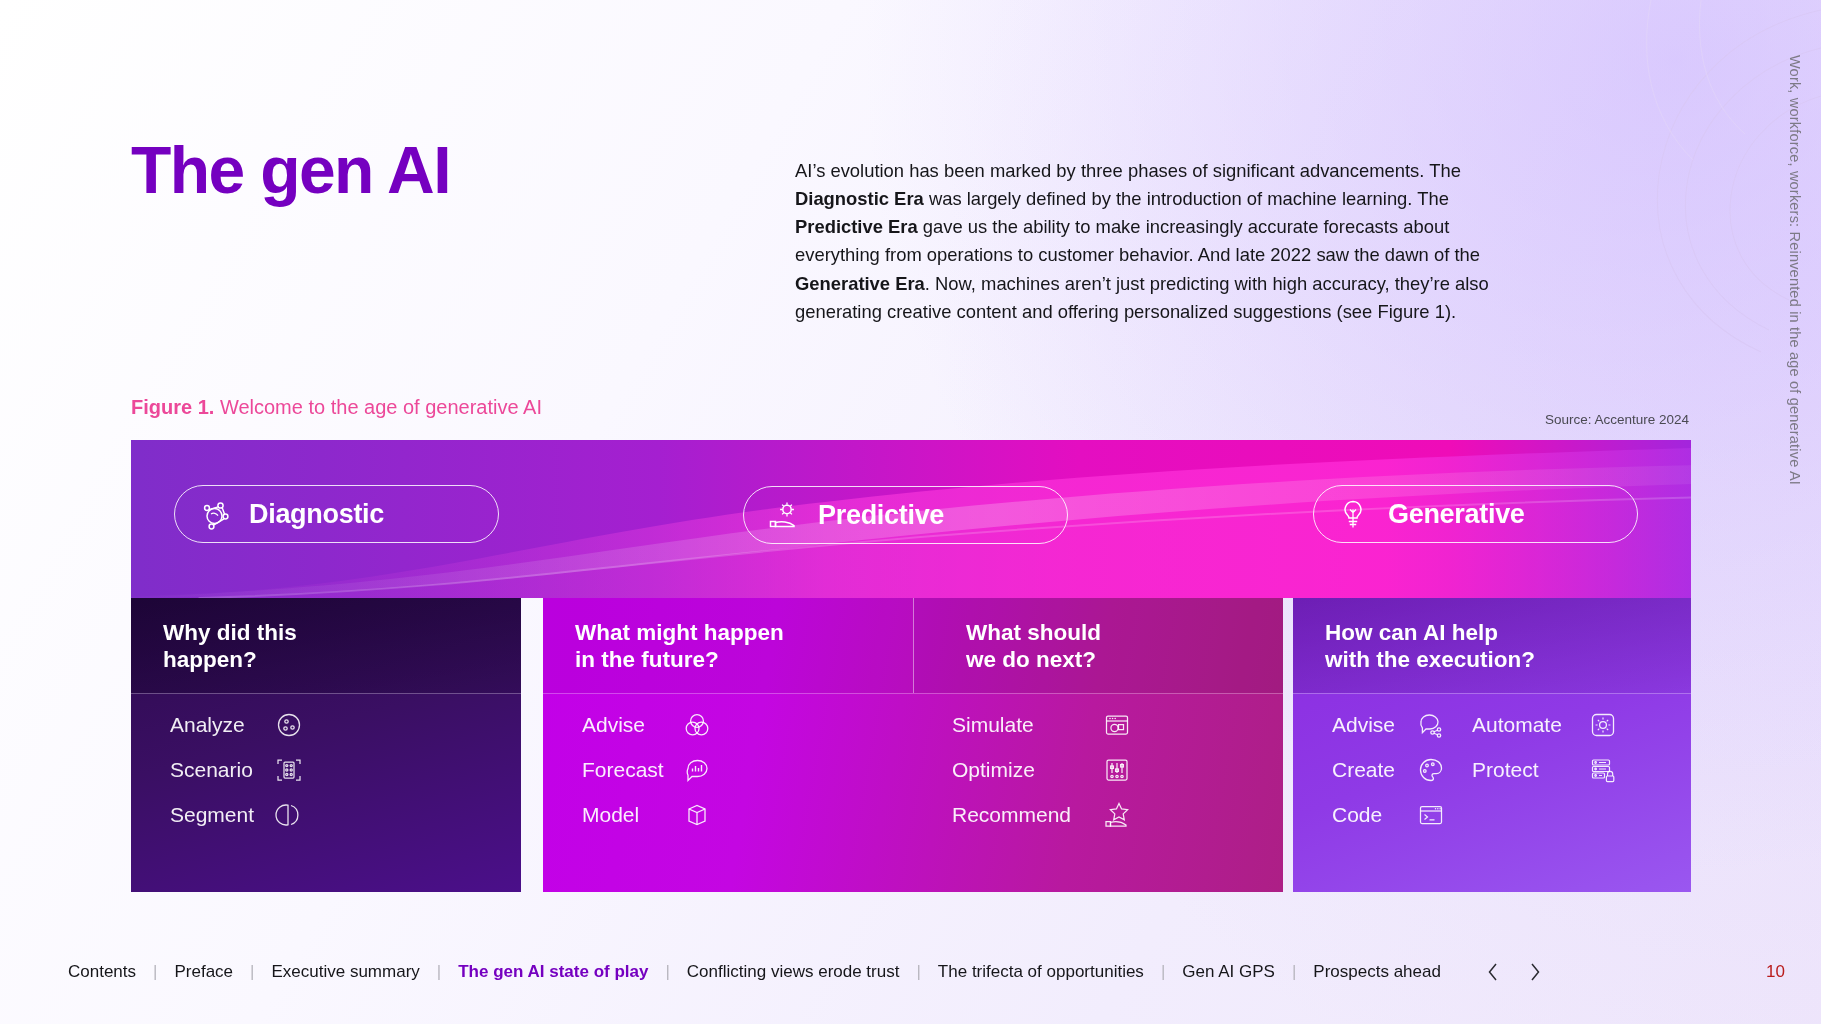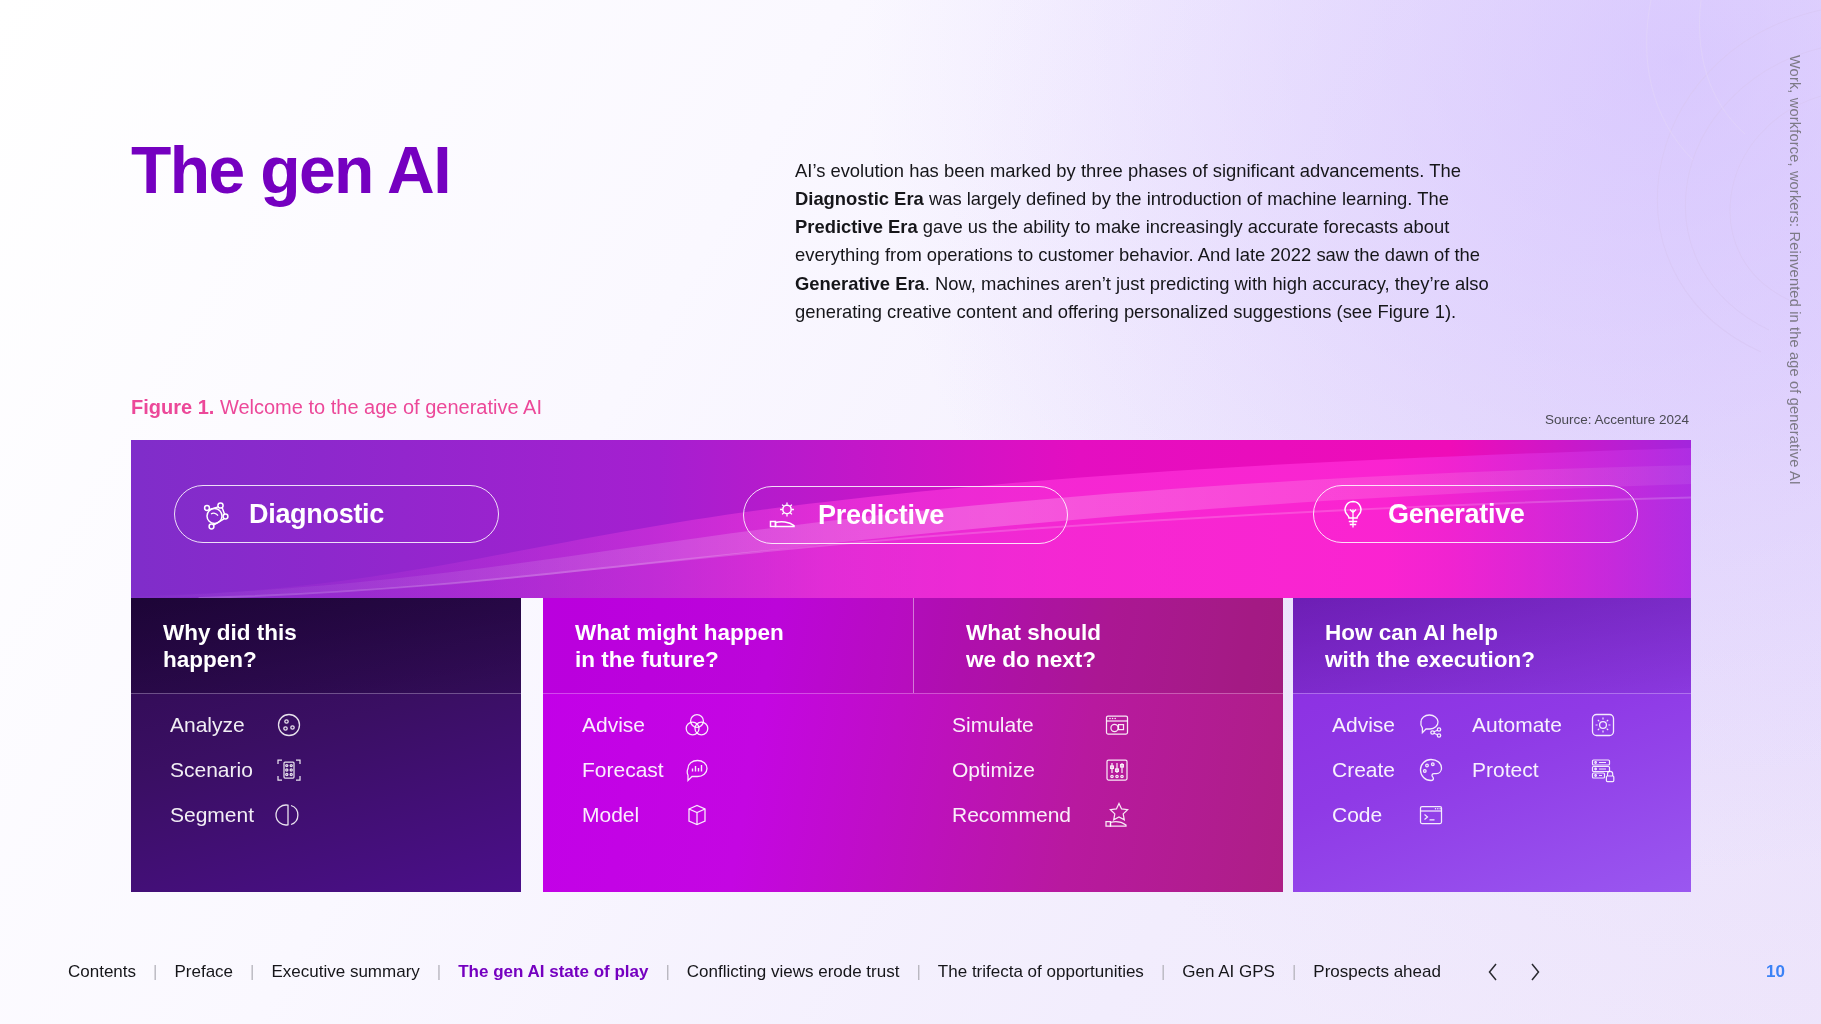--- a/index.html
+++ b/index.html
@@ -125,21 +125,21 @@
     position: absolute; left: 0; bottom: 40px; width: 1821px;
     display: flex; align-items: center;
     font-size: 17px; color: #16161a;
     padding-left: 68px; padding-right: 36px;
   }
   .nav-item { cursor: pointer; white-space: nowrap; }
   .nav-item.active { color:#7500c0; font-weight:700; }
   .nav-sep { color:#b9b7c0; margin: 0 17px; }
   .nav-arrows { display:flex; gap: 22px; margin-left: 42px; }
   .arrow { width: 20px; height: 24px; display:flex; align-items:center; justify-content:center; cursor:pointer; }
-  .page-num { margin-left: auto; font-size: 17px; font-weight: 700; color: #3b82f6; }
+  .page-num { margin-left: auto; font-size: 17px; font-weight: 400; color: #b91c1c; }
 </style>
 </head>
 <body>
 
 <svg class="swirls" viewBox="0 0 420 360">
   <g fill="none" stroke="#d9c8f5" stroke-width="1.1" opacity="0.75">
     <path d="M420 10 C330 30 270 95 258 175 C248 250 285 318 360 352"></path>
     <path d="M420 48 C348 66 296 120 286 184 C277 244 306 300 368 330"></path>
     <path d="M420 96 C372 110 336 150 330 196 C324 242 346 280 388 300"></path>
   </g>

